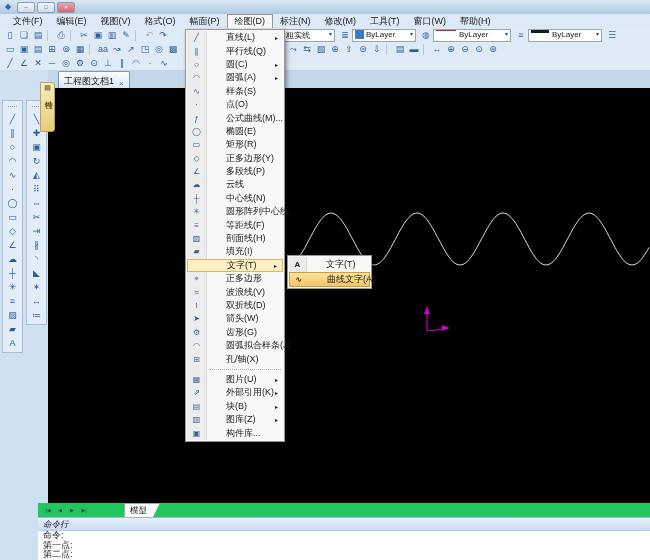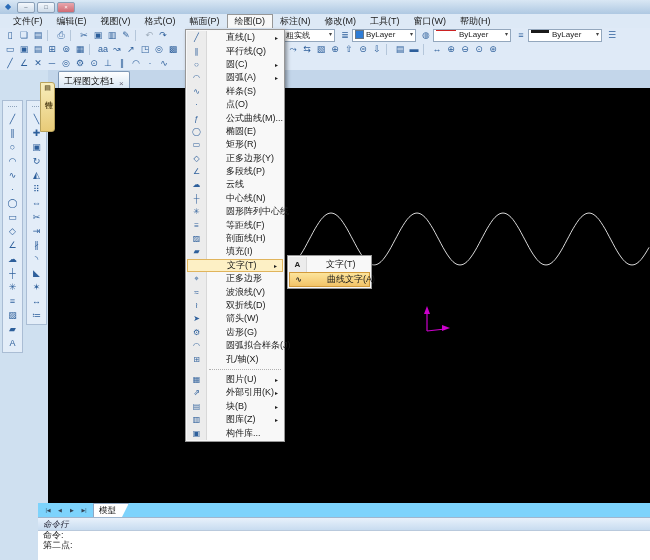--- a/index.html
+++ b/index.html
@@ -80,22 +80,22 @@
   
   .submenu{position:absolute;left:287px;top:255px;width:85px;z-index:31;background:#f8f8f8;
     border:1px solid #979797;box-shadow:2px 2px 4px rgba(0,0,0,.4);padding:1px;box-sizing:border-box;}
   .submenu::before{content:"";position:absolute;left:1px;top:1px;bottom:1px;width:17px;
     background:#ececec;border-right:1px solid #d8d8d8;}
   .smi{position:relative;display:flex;align-items:center;height:15px;font-size:9px;color:#1a1a1a;box-sizing:border-box;}
   .smi .mi-ic{width:17px;font-weight:bold;color:#222;}
   .smi.hl{background:linear-gradient(#fce49c,#f3c468);border:1px solid #d29a3a;}
 
   
-  .bottombar{position:absolute;left:38px;top:503px;width:612px;height:14px;background:#7dd3fc;
-    display:flex;align-items:center;border-bottom:1px solid #b9c9dc;}
+  .bottombar{position:absolute;left:38px;top:503px;width:612px;height:14px;background:#22c55e;
+    display:flex;align-items:center;border-bottom:1px solid #b9c9dc;gap:31px;}
   .nav{width:12px;height:11px;font-size:5px;line-height:11px;text-align:center;color:#345;}
   .modeltab{height:13px;background:#fff;border:1px solid #8fa8c4;border-bottom:none;
     padding:0 12px 0 5px;font-size:8.5px;line-height:13px;margin-left:3px;color:#111;
     clip-path:polygon(0 0,100% 0,calc(100% - 7px) 100%,0 100%);}
   .cmdheader{position:absolute;left:38px;top:517px;width:612px;height:13px;
     background:linear-gradient(#e8f1fb,#c8dcf0);border-top:1px solid #9fb6cf;
     font-size:8.5px;line-height:13px;padding-left:5px;color:#223;box-sizing:border-box;font-style:italic;}
   .cmdarea{position:absolute;left:38px;top:530px;width:612px;height:30px;background:#fff;
     overflow:hidden;border-top:1px solid #b9c9dc;box-sizing:border-box;}
   .cmdline{font-size:9px;line-height:9.5px;padding-left:5px;color:#222;white-space:pre;}
@@ -602,18 +602,19 @@
       </span>
     <span class="modeltab">模型</span>
   </div>
 
   <div class="cmdheader">命令行</div>
   <div class="cmdarea">
 
       <div class="cmdline">命令:</div>
 
 
+      <div class="cmdline">第一点:</div>
 
       <div class="cmdline">第二点:</div>
     </div>
   <div class="bl-fill"></div>
 
 </div>
 
 </body></html>

